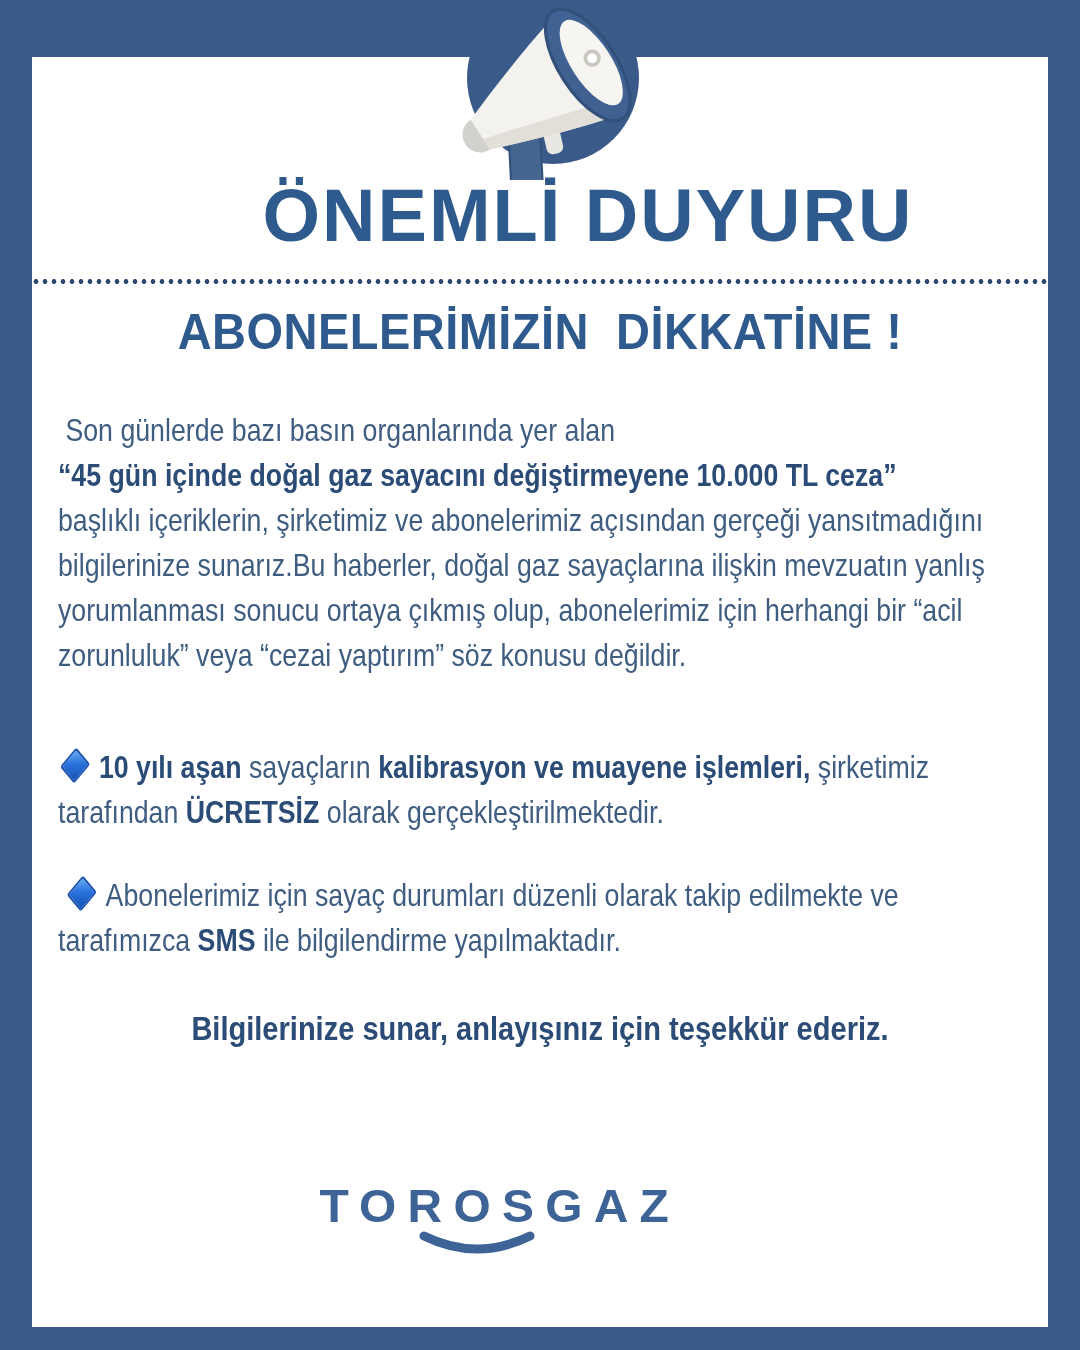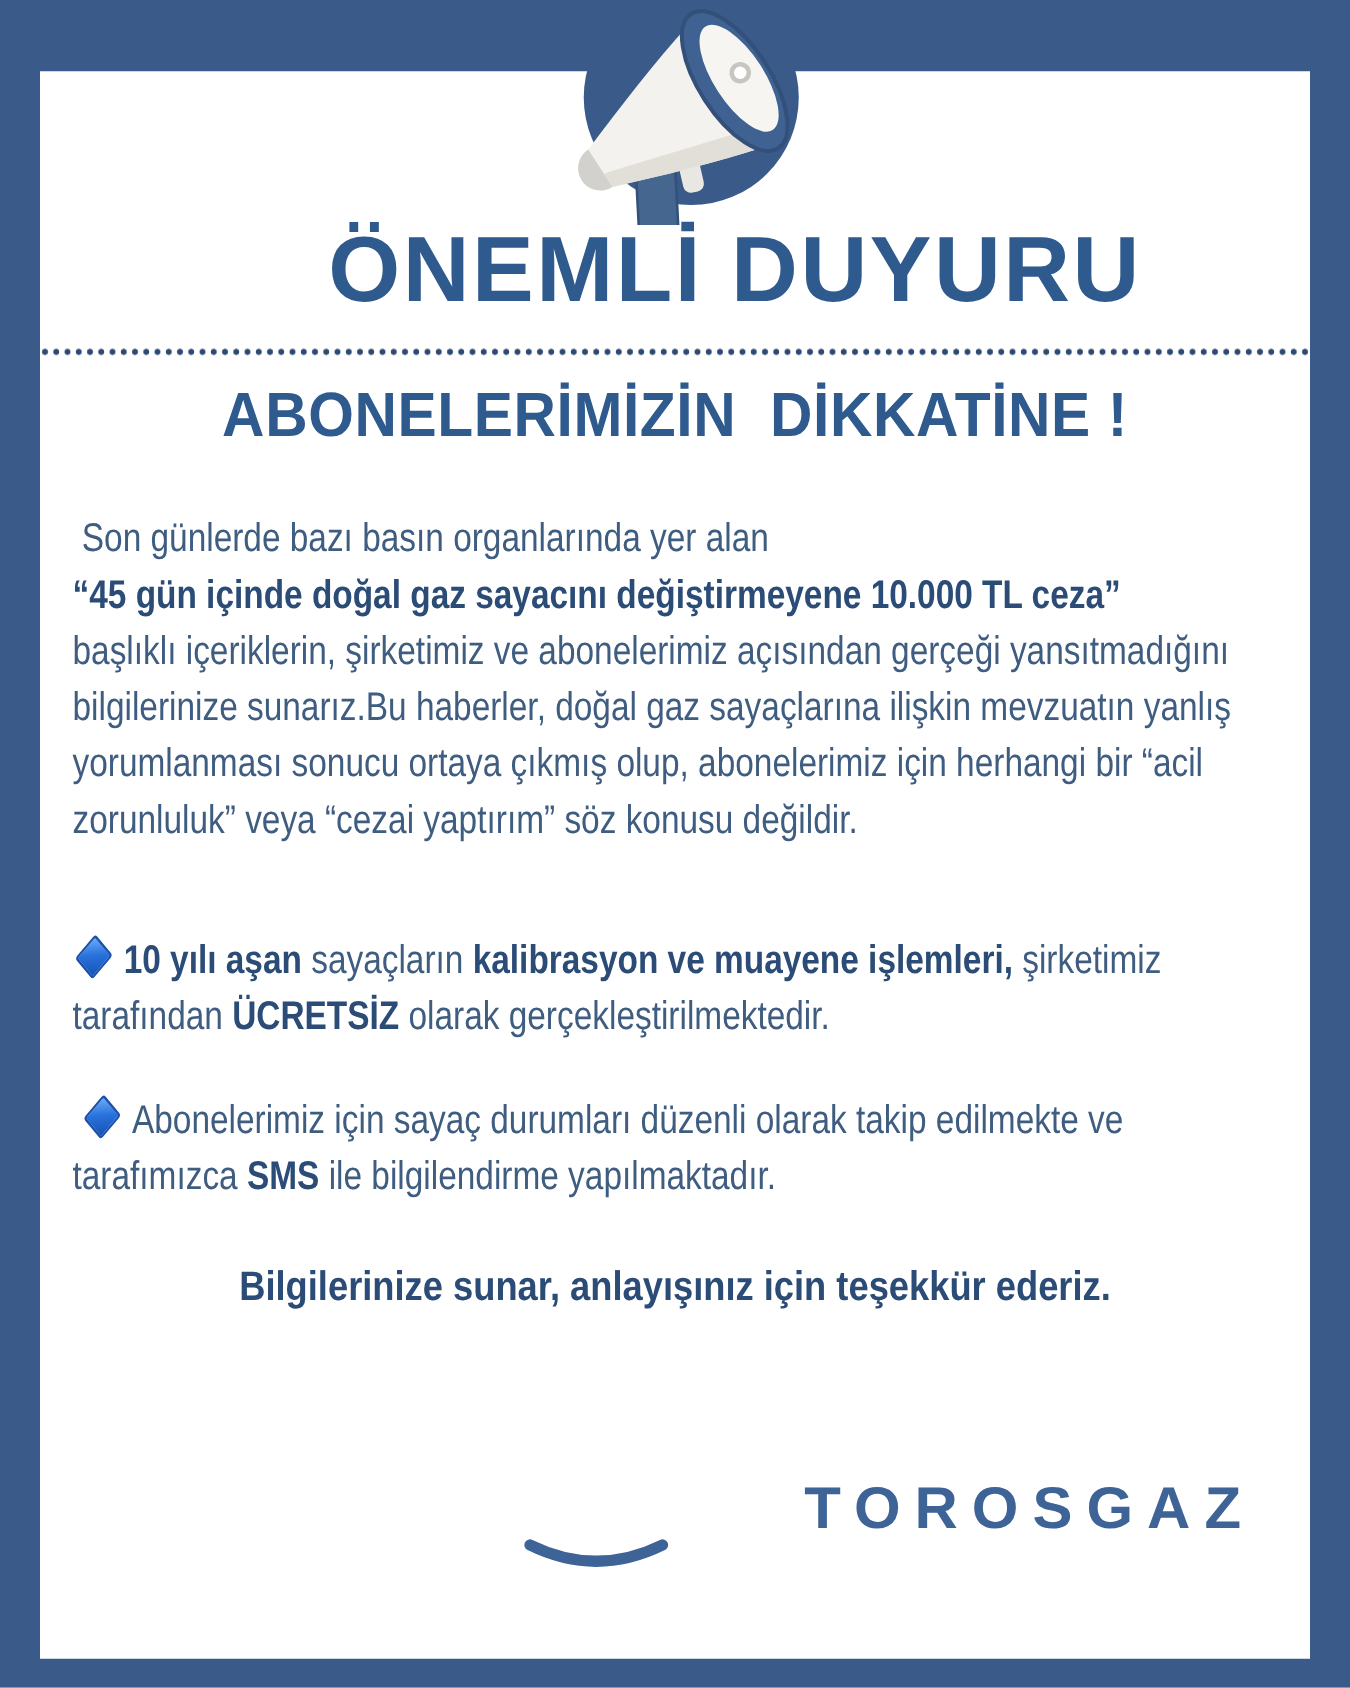--- a/index.html
+++ b/index.html
@@ -34,21 +34,21 @@
   .bullet2{top:873px;}
   .diamond{display:inline-block;width:21px;height:21px;margin:0 16px 0 8px;
         background:linear-gradient(135deg,#6aaef5 0%,#2a72dd 45%,#1553b4 100%);
         border:2px solid #1a50ae;border-radius:3px;vertical-align:0px;
         transform:rotate(45deg) scale(0.95,1.1);}
   .bullet2 .diamond{margin-left:16px;}
   .closing{position:absolute;top:1010px;left:0;width:1080px;margin:0;text-align:center;
         color:var(--bold);font-size:33px;font-weight:700;white-space:pre;
         transform:scaleX(0.88);transform-origin:50% 0;}
   
-  .logo{position:absolute;top:1178px;left:0;width:1000px;text-align:right;}
+  .logo{position:absolute;top:1178px;left:0;width:1000px;text-align:center;}
   .logo-text{display:inline-block;color:var(--logo);font-size:47px;font-weight:700;
         letter-spacing:11px;transform:scaleX(1.02);transform-origin:50% 0;}
   .logo-arc{position:absolute;left:50%;margin-left:-82px;top:52px;width:118px;height:34px;}
 </style>
 </head>
 <body>
 
 <div class="frame">
   <div class="card"></div>
 

